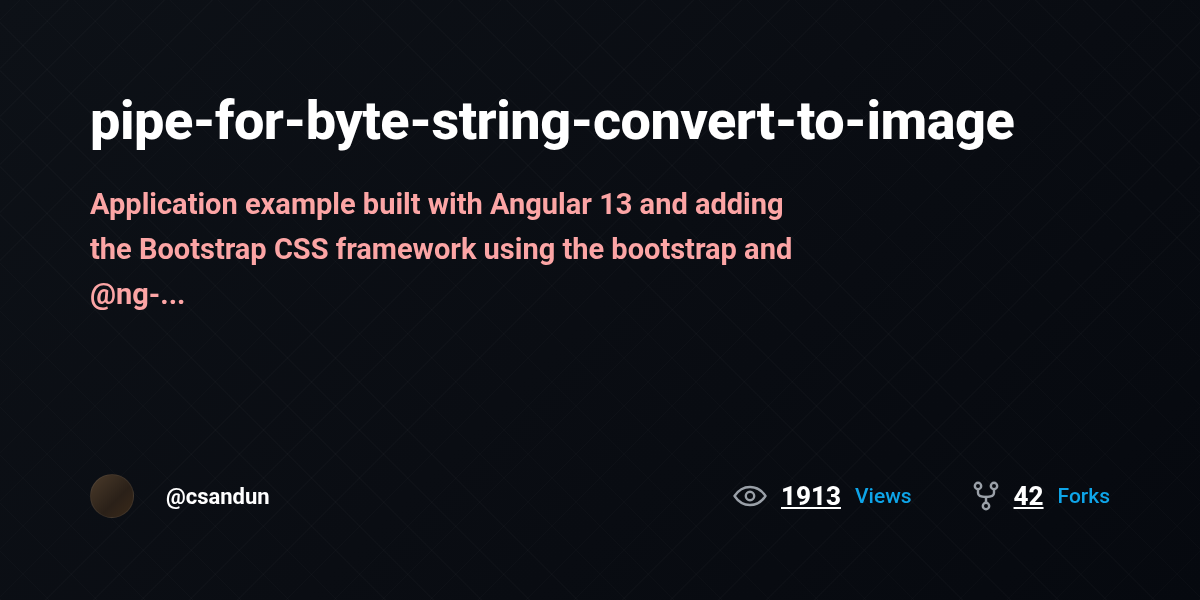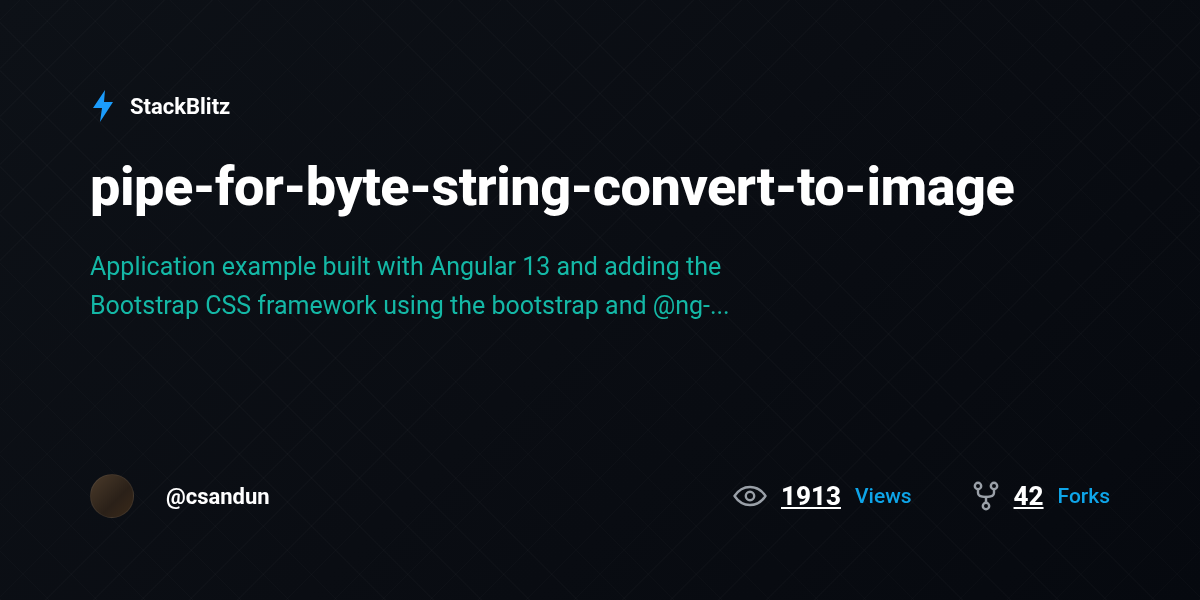--- a/index.html
+++ b/index.html
@@ -42,25 +42,25 @@
     .title {
       font-size: 54px;
       font-weight: 800;
       line-height: 1.15;
       color: #fff;
       letter-spacing: -0.5px;
       margin-bottom: 30px;
       max-width: 1020px;
     }
     .description {
-      font-size: 25px;
+      font-size: 29px;
       line-height: 1.55;
-      color: #14b8a6;
+      color: #fca5a5;
       max-width: 730px;
-      font-weight: 400;
+      font-weight: 700;
     }
     .footer {
       position: absolute;
       bottom: 82px;
       left: 90px;
       right: 90px;
       display: flex;
       align-items: center;
     }
     .author {
@@ -107,28 +107,20 @@
       display: inline-flex;
       align-items: center;
       justify-content: center;
     }
   </style>
 </head>
 <body>
 
 <div class="card">
 
-  <div class="brand">
-    <span class="icon-wrap">
-      <svg width="26" height="32" viewBox="0 0 24 32" fill="none">
-        <path d="M14 0 L2 18 L11 18 L9 32 L22 12 L13 12 Z" fill="#1b9cfc"></path>
-      </svg>
-    </span>
-    <span class="brand-name">StackBlitz</span>
-  </div>
 
   <h1 class="title">pipe-for-byte-string-convert-to-image</h1>
 
   <p class="description">Application example built with Angular 13 and adding the Bootstrap CSS framework using the bootstrap and @ng-...</p>
 
   <div class="footer">
     <div class="author">
       <div class="avatar"></div>
       <span class="author-name">@csandun</span>
     </div>

